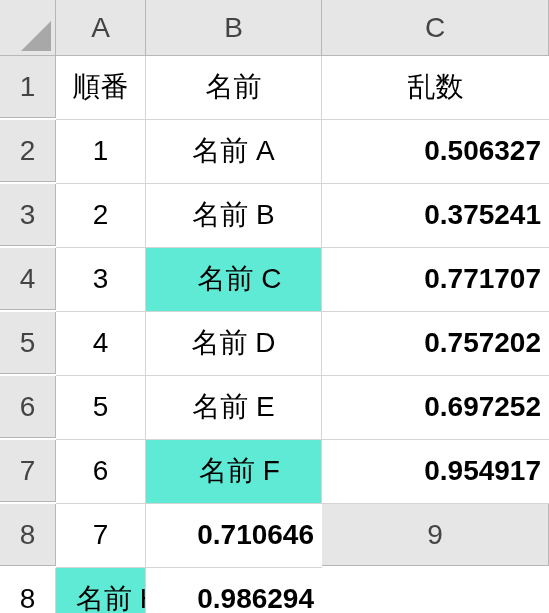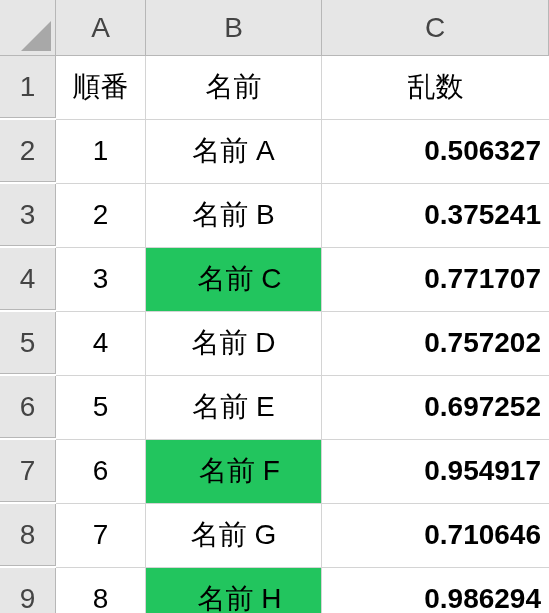--- a/index.html
+++ b/index.html
@@ -57,21 +57,21 @@
     height: 64px;
     line-height: 62px;
     border-right: 1px solid #d4d4d4;
     border-bottom: 1px solid #d4d4d4;
     padding: 0 8px;
     overflow: hidden;
     white-space: nowrap;
   }
   .cell.center { text-align: center; }
   .cell.right  { text-align: right; font-weight: bold; }
-  .cell.hl { background: #22c55e; padding-left: 20px; }
+  .cell.hl { background: #5eead4; padding-left: 20px; }
   .cell.lastcol { border-right: none; }
 </style>
 </head>
 <body>
 
 <div class="sheet">
 
   <div class="corner"></div>
   <div class="colhdr">A</div>
   <div class="colhdr">B</div>
@@ -107,21 +107,20 @@
   <div class="cell center">名前 E</div>
   <div class="cell right lastcol">0.697252</div>
 
   <div class="rowhdr">7</div>
   <div class="cell center">6</div>
   <div class="cell center hl">名前 F</div>
   <div class="cell right lastcol">0.954917</div>
 
   <div class="rowhdr">8</div>
   <div class="cell center">7</div>
-  <div class="cell center">名前 G</div>
   <div class="cell right lastcol">0.710646</div>
 
   <div class="rowhdr">9</div>
   <div class="cell center">8</div>
   <div class="cell center hl">名前 H</div>
   <div class="cell right lastcol">0.986294</div>
 
 </div>
 
 </body></html>

